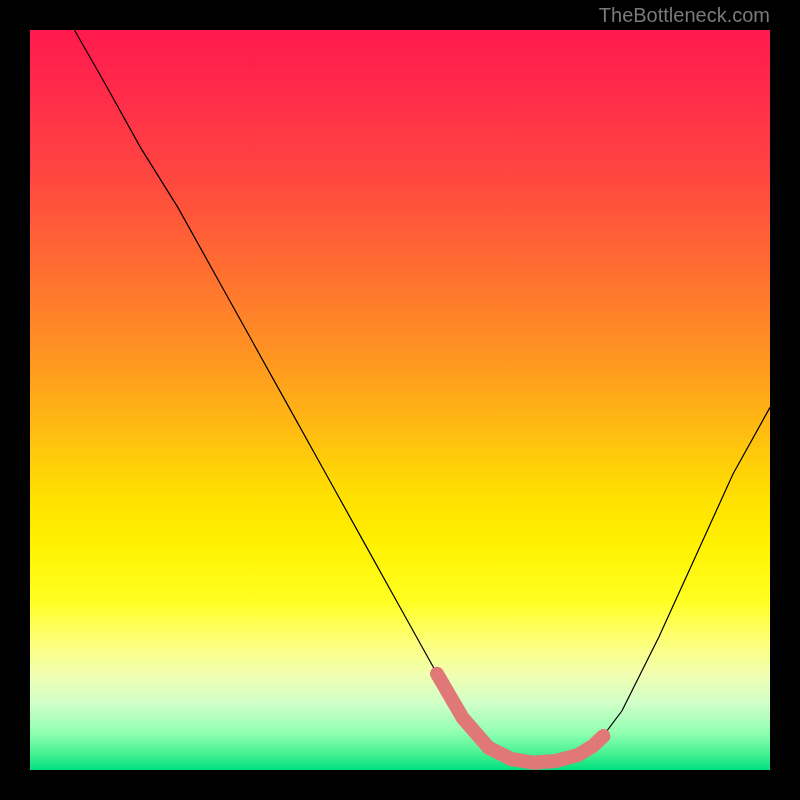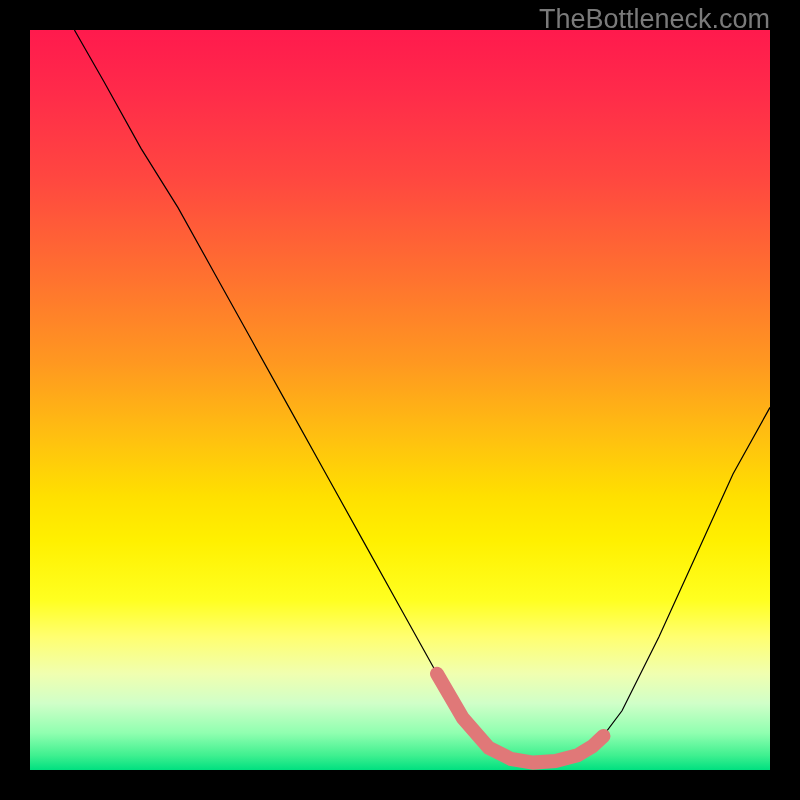--- a/index.html
+++ b/index.html
@@ -56,21 +56,21 @@
     stroke: #e07878;
     stroke-width: 14;
     stroke-linecap: round;
     fill: none;
   }
   .watermark {
     position: absolute;
     top: 4px;
     right: 30px;
     font-family: -apple-system, BlinkMacSystemFont, "Segoe UI", Arial, sans-serif;
-    font-size: 27px;
+    font-size: 20px;
     font-weight: 500;
     color: #7a7a7a;
   }
 </style>
 </head>
 <body>
 
 <div class="frame">
   <div class="watermark">TheBottleneck.com</div>
   <div class="plot-area">

